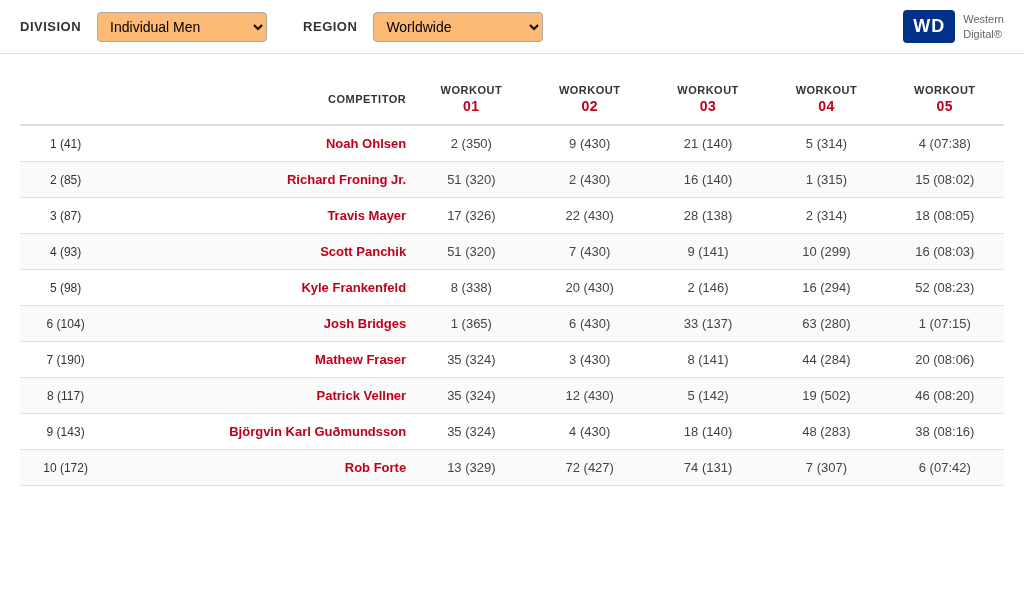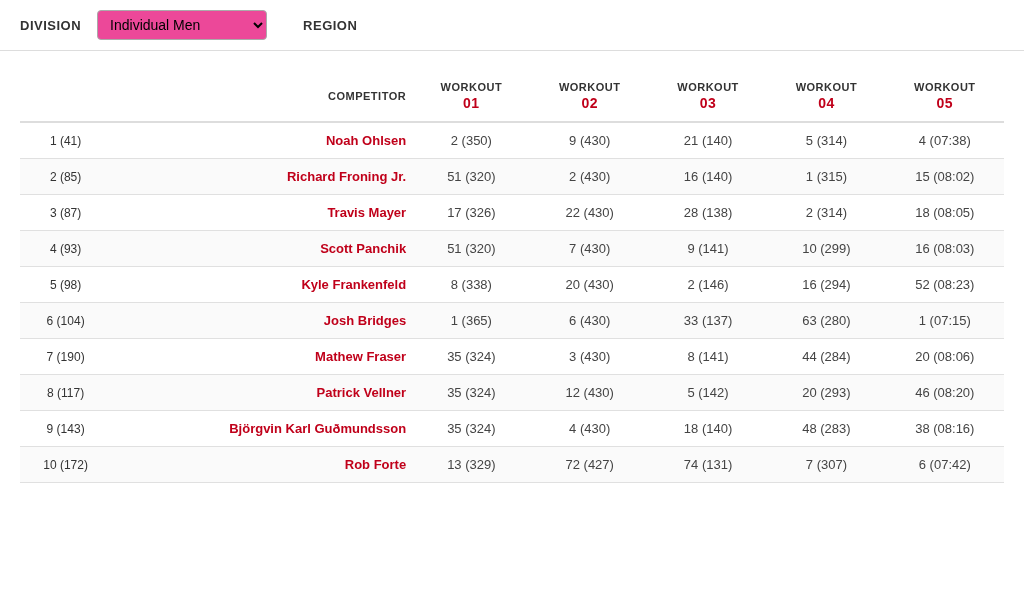--- a/index.html
+++ b/index.html
@@ -24,21 +24,21 @@
       font-weight: bold;
       font-size: 13px;
       color: #333;
       letter-spacing: 0.5px;
     }
     .header select {
       padding: 5px 12px 5px 8px;
       font-size: 14px;
       border: 1px solid #aaa;
       border-radius: 4px;
-      background: #ec4899;
+      background: #fdba74;
       appearance: auto;
       cursor: pointer;
       min-width: 170px;
     }
     .header-spacer { flex: 1; }
     .wd-logo {
       display: flex;
       align-items: center;
       gap: 8px;
       margin-left: auto;
@@ -131,23 +131,35 @@
 
 <div class="header">
   <span class="header-label">DIVISION</span>
   <select>
     <option>Individual Men</option>
     <option>Individual Women</option>
     <option>Team</option>
   </select>
 
   <span class="header-label" style="margin-left:20px;">REGION</span>
+  <select>
+    <option>Worldwide</option>
+    <option>North America</option>
+    <option>Europe</option>
+  </select>
 
   <div class="header-spacer"></div>
 
+  <div class="wd-logo">
+    <div class="wd-badge">WD</div>
+    <div class="wd-text">
+      <span>Western</span>
+      <span>Digital®</span>
+    </div>
+  </div>
 </div>
 
 <div class="main">
   <table>
     <thead>
       <tr>
         <th></th>
         <th class="col-competitor">
           <span>COMPETITOR</span>
         </th>
@@ -236,21 +248,21 @@
           <td class="col-score">8 (141)</td>
           <td class="col-score">44 (284)</td>
           <td class="col-score">20 (08:06)</td>
         </tr>
         <tr>
           <td class="col-rank">8 (117)</td>
           <td class="col-name">Patrick Vellner</td>
           <td class="col-score">35 (324)</td>
           <td class="col-score">12 (430)</td>
           <td class="col-score">5 (142)</td>
-          <td class="col-score">20 (293)</td>
+          <td class="col-score">19 (502)</td>
           <td class="col-score">46 (08:20)</td>
         </tr>
         <tr>
           <td class="col-rank">9 (143)</td>
           <td class="col-name">Björgvin Karl Guðmundsson</td>
           <td class="col-score">35 (324)</td>
           <td class="col-score">4 (430)</td>
           <td class="col-score">18 (140)</td>
           <td class="col-score">48 (283)</td>
           <td class="col-score">38 (08:16)</td>

